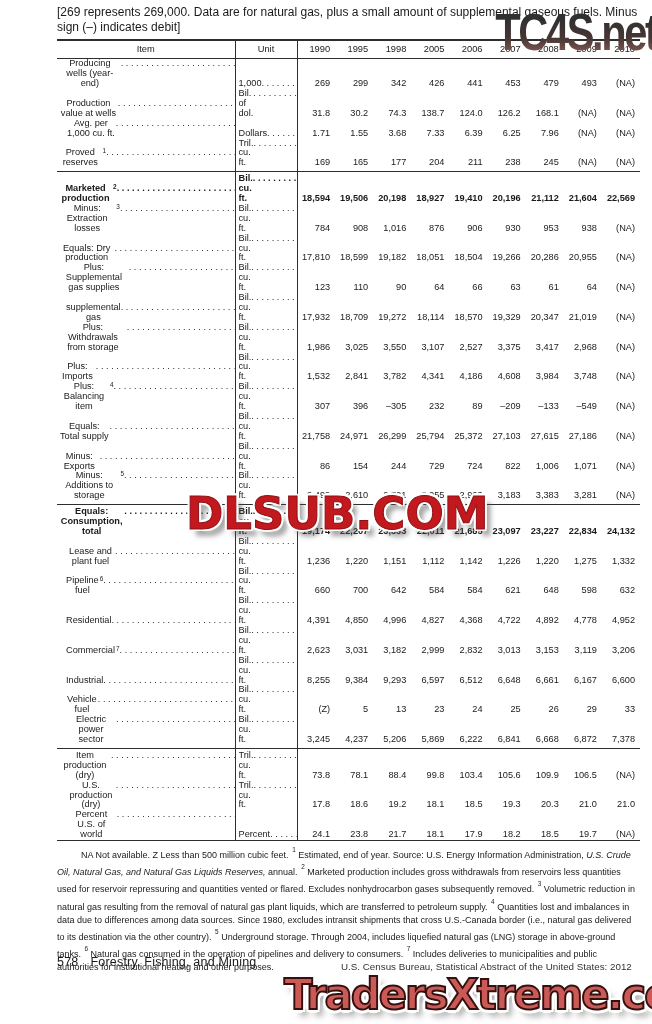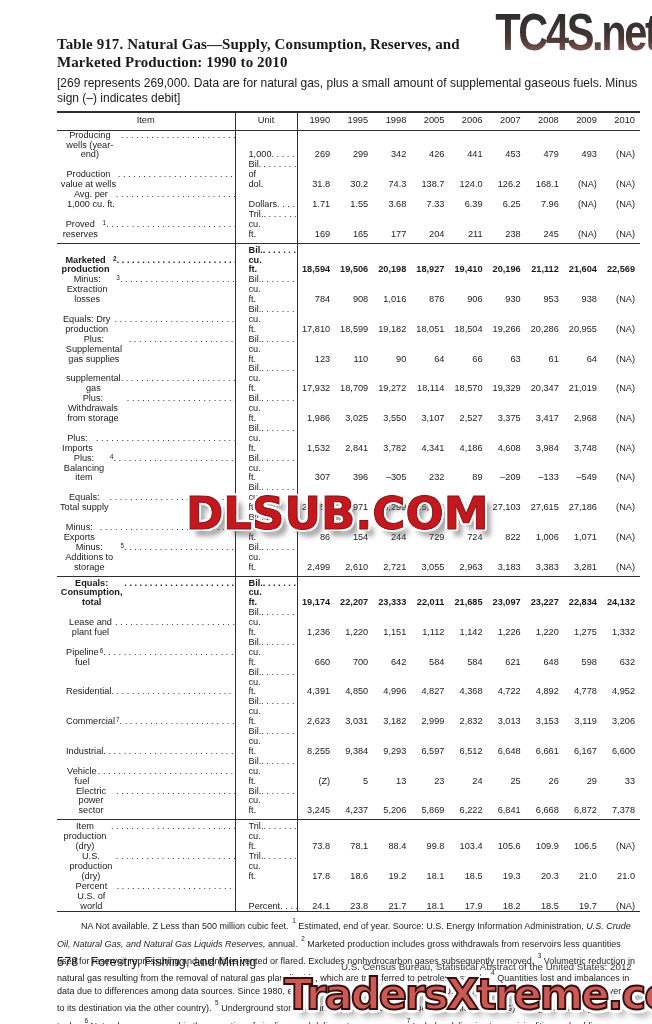--- a/index.html
+++ b/index.html
@@ -21,21 +21,21 @@
   .lead::before{content:" . . . . . . . . . . . . . . . . . . . . . . . . . . . . . . . . . . . . . . . .";}
   sup{font-size:6.4px;position:relative;top:-2px;margin-left:1px;}
   tr.bold td{font-weight:bold;}
   
   #t917{border-top:2px solid #2e2e2e;border-bottom:1.2px solid #2e2e2e;}
   #t917 thead th{border-bottom:1px solid #2e2e2e;height:17px;font-size:9.3px;}
   #t917 .c-item{width:178px;}
   #t917 .c-unit{width:62px;}
   #t917 .b-l{border-left:1px solid #2e2e2e;}
   #t917 td.item{padding-left:2px;text-align:center;}
-  #t917 td.unit{padding-left:13px;}
+  #t917 td.unit{padding-left:3px;}
   #t917 td.ind{padding-left:9px;}
   #t917 tr.gaprow td{height:3px;border-bottom:1px solid #2e2e2e;}
   #t917 tr.aftergap td{padding-top:2px;}
   .ctr{text-align:center;}
   
   .fnotes{font-size:9px;line-height:13.2px;margin-top:4px;}
   .fnotes p{margin:0;text-indent:24px;}
   .fnotes .it{font-style:italic;}
   
   .footer{position:absolute;left:57px;top:955px;font-size:12.5px;letter-spacing:.2px;}
@@ -60,24 +60,20 @@
           -webkit-text-stroke:2px #35100f;
           text-shadow:3.5px 0 0 #fff,-3.5px 0 0 #fff,0 3.5px 0 #fff,0 -3.5px 0 #fff,
                       3px 3px 0 #fff,-3px -3px 0 #fff,3px -3px 0 #fff,-3px 3px 0 #fff,
                       6px 7px 6px rgba(80,80,80,.5);}
 </style>
 </head>
 <body>
 
 <div class="content">
 
-  <div class="tbl-title t917-title">
-    <div>Table 917. Natural Gas—Supply, Consumption, Reserves, and</div>
-    <div>Marketed Production: 1990 to 2010</div>
-  </div>
   <div class="tbl-note">[269 represents 269,000. Data are for natural gas, plus a small amount of supplemental gaseous fuels. Minus sign (–) indicates debit]</div>
 
   <table id="t917">
     <colgroup>
       <col class="c-item">
         <col class="c-unit">
       <col>
         <col>
         <col>
         <col>

